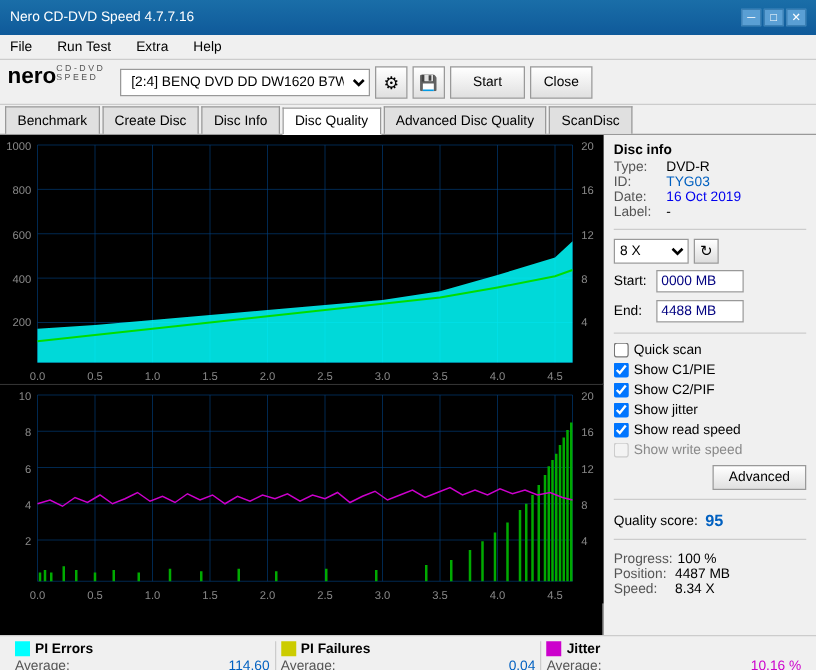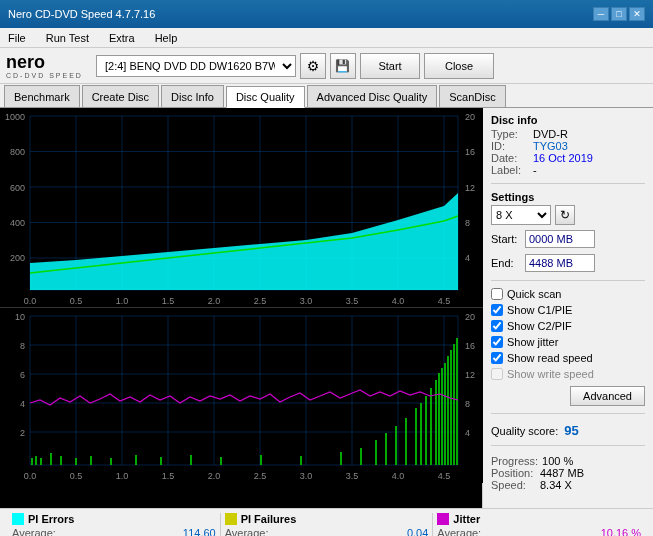--- a/index.html
+++ b/index.html
@@ -345,31 +345,31 @@
 
 <div id="menu-bar">
   <span class="menu-item">File</span>
   <span class="menu-item">Run Test</span>
   <span class="menu-item">Extra</span>
   <span class="menu-item">Help</span>
 </div>
 
 <div id="toolbar">
 
-  <div id="logo" style="display:flex;flex-direction:column;justify-content:center;margin-right:6px;">
+  <div id="logo" style="display:flex;justify-content:center;margin-right:6px;">
     <div style="font-size:18px;font-weight:900;color:#000;line-height:1;font-family:Arial Black,Arial,sans-serif;">nero</div>
     <div style="font-size:7px;color:#555;letter-spacing:2px;margin-top:1px;">CD-DVD SPEED</div>
   </div>
   <select class="drive-select" style="border:1px solid #999;height:22px;padding:0 4px;font-size:11px;width:200px;background:white;">
     <option>[2:4]  BENQ DVD DD DW1620 B7W9</option>
   </select>
   <div class="toolbar-btn-icon" title="Options" style="font-size:14px;">⚙</div>
   <div class="toolbar-btn-icon" title="Save" style="font-size:12px;">💾</div>
   <div class="toolbar-btn" style="width:60px;">Start</div>
-  <div class="toolbar-btn" style="width:70px;">Close</div>
+  <div class="toolbar-btn" style="width:50px;">Close</div>
 </div>
 
 <div id="tabs">
   <div class="tab">Benchmark</div>
   <div class="tab">Create Disc</div>
   <div class="tab">Disc Info</div>
   <div class="tab active">Disc Quality</div>
   <div class="tab">Advanced Disc Quality</div>
   <div class="tab">ScanDisc</div>
 </div>
@@ -539,21 +539,20 @@
       </div>
       <div class="info-row">
         <span class="info-label">Label:</span>
         <span class="info-value">-</span>
       </div>
     </div>
 
     <div class="panel-divider"></div>
 
     <div>
-      <div class="panel-section-title">Settings</div>
       <div class="settings-row">
         <select class="speed-select">
           <option>8 X</option>
         </select>
         <div class="refresh-btn">↻</div>
       </div>
     </div>
 
     <div class="start-end-row">
       <span class="start-end-label">Start:</span>

